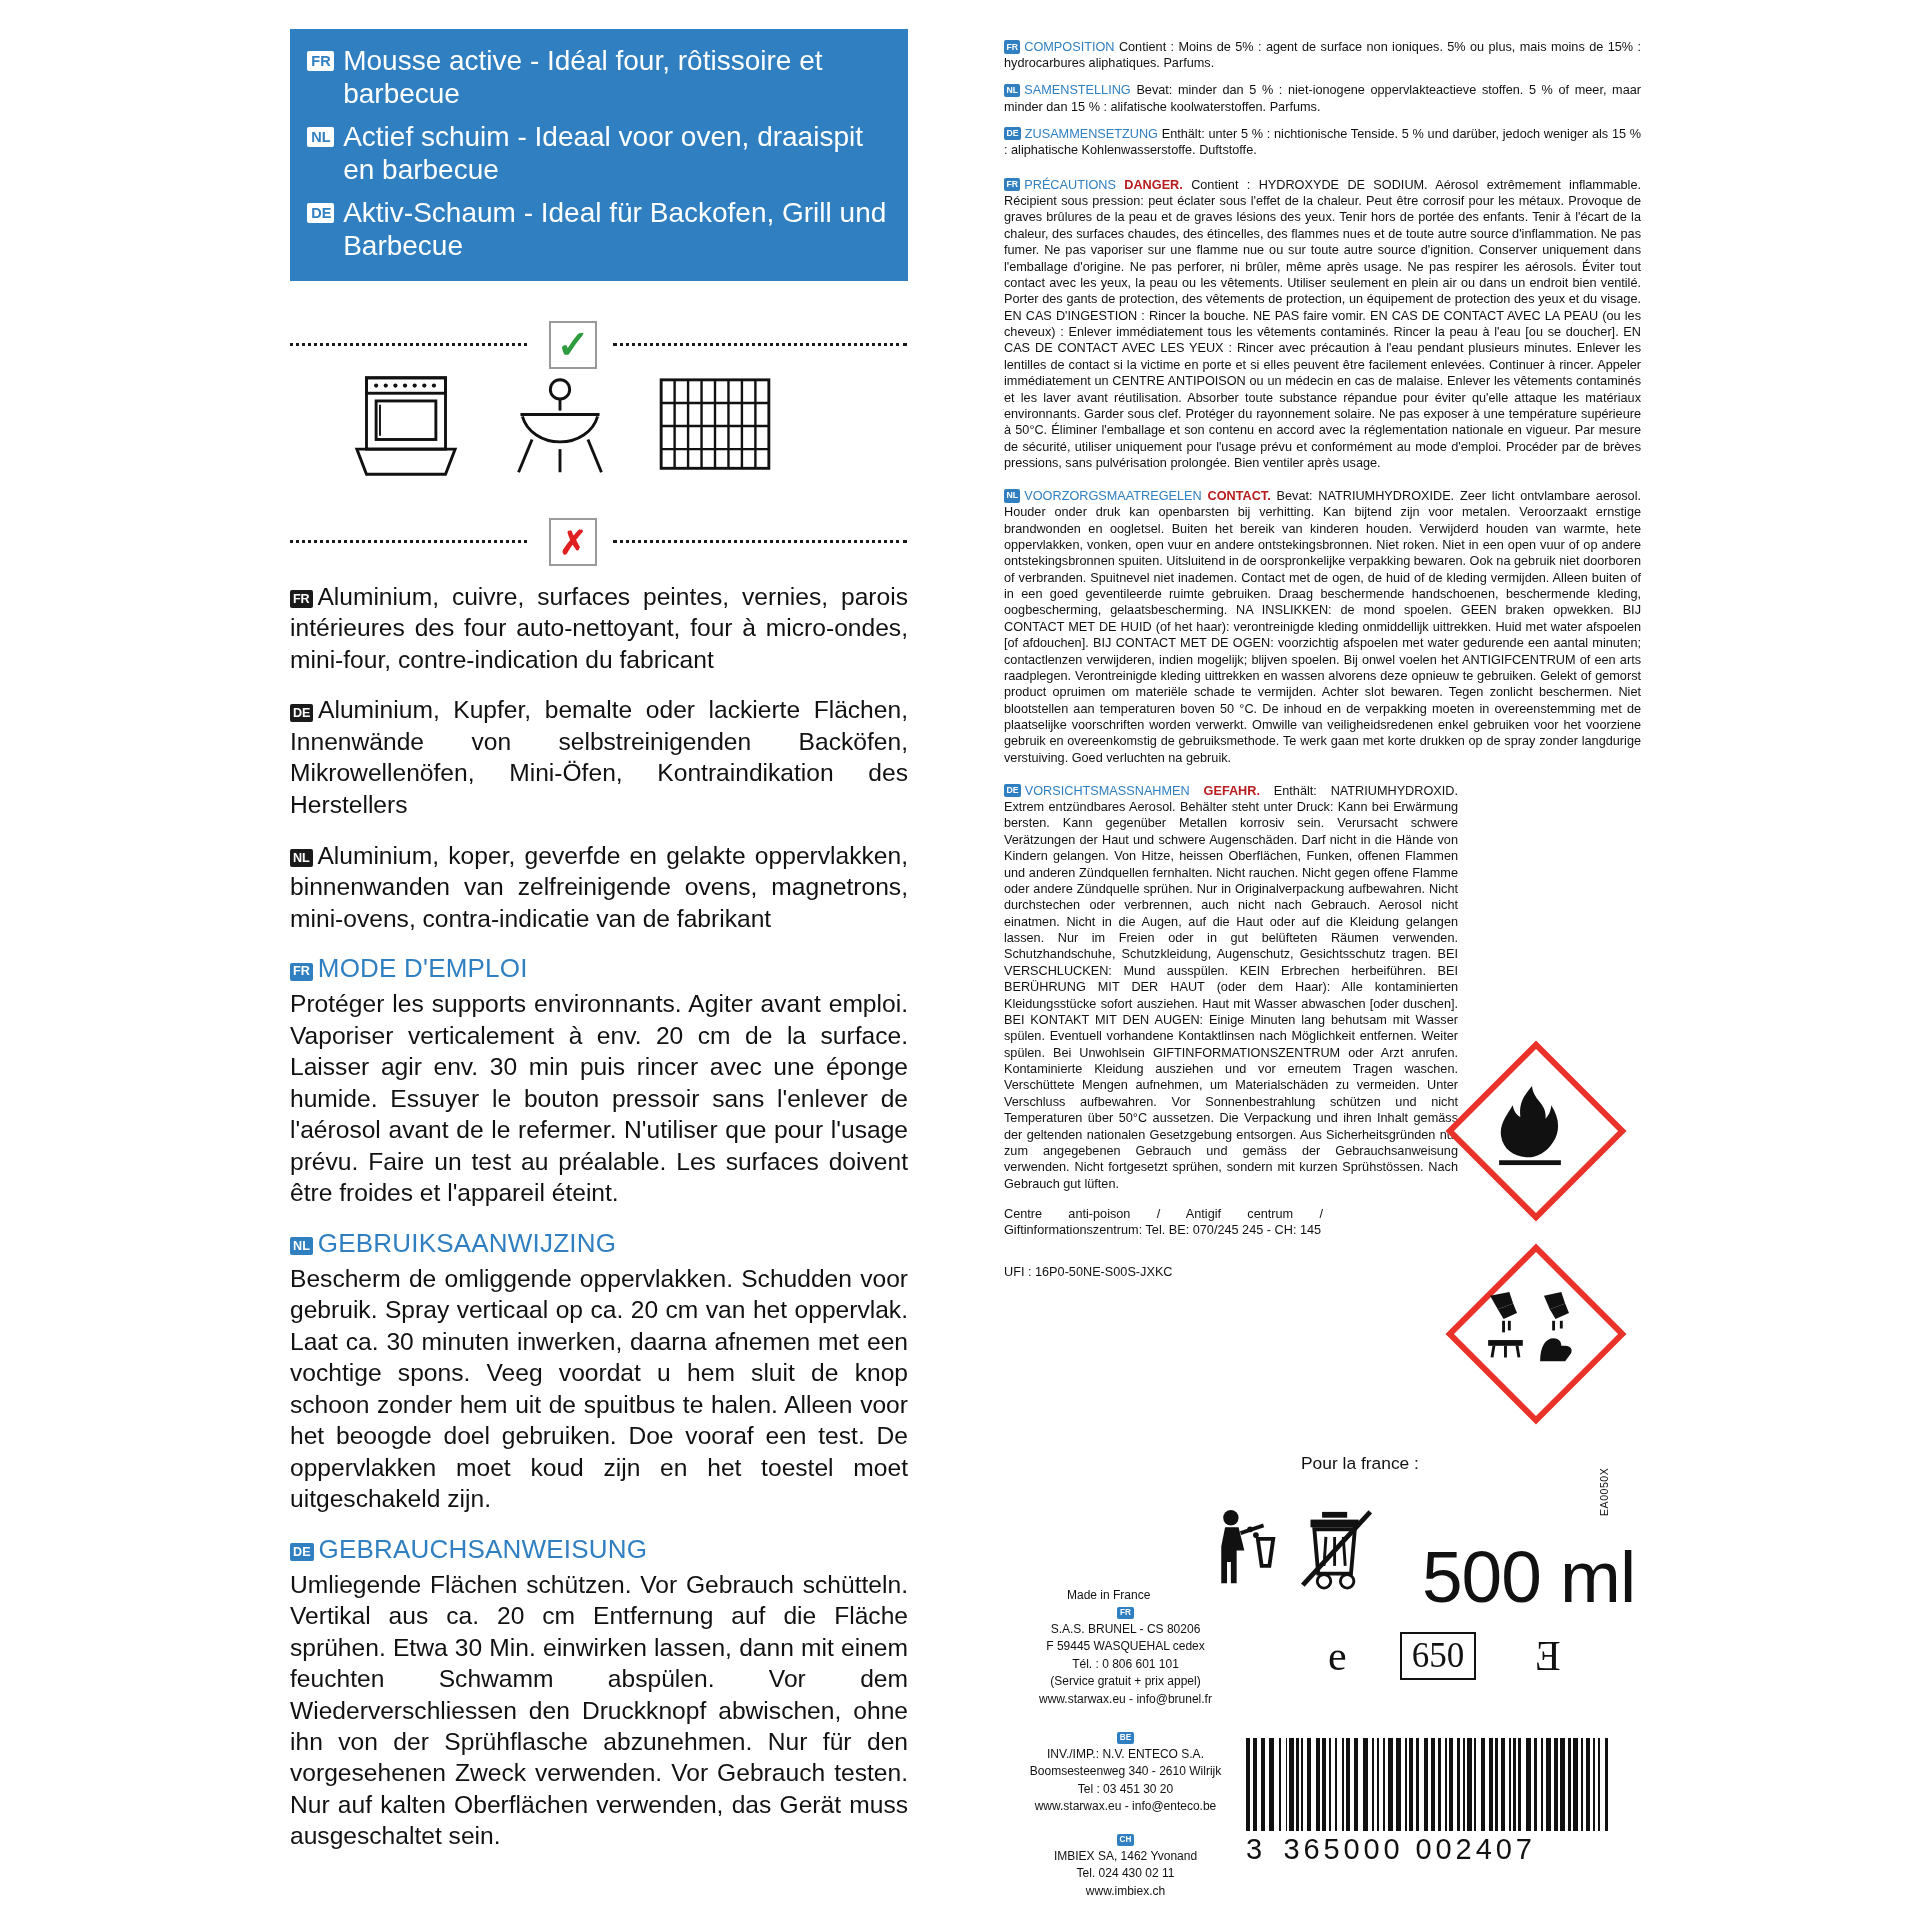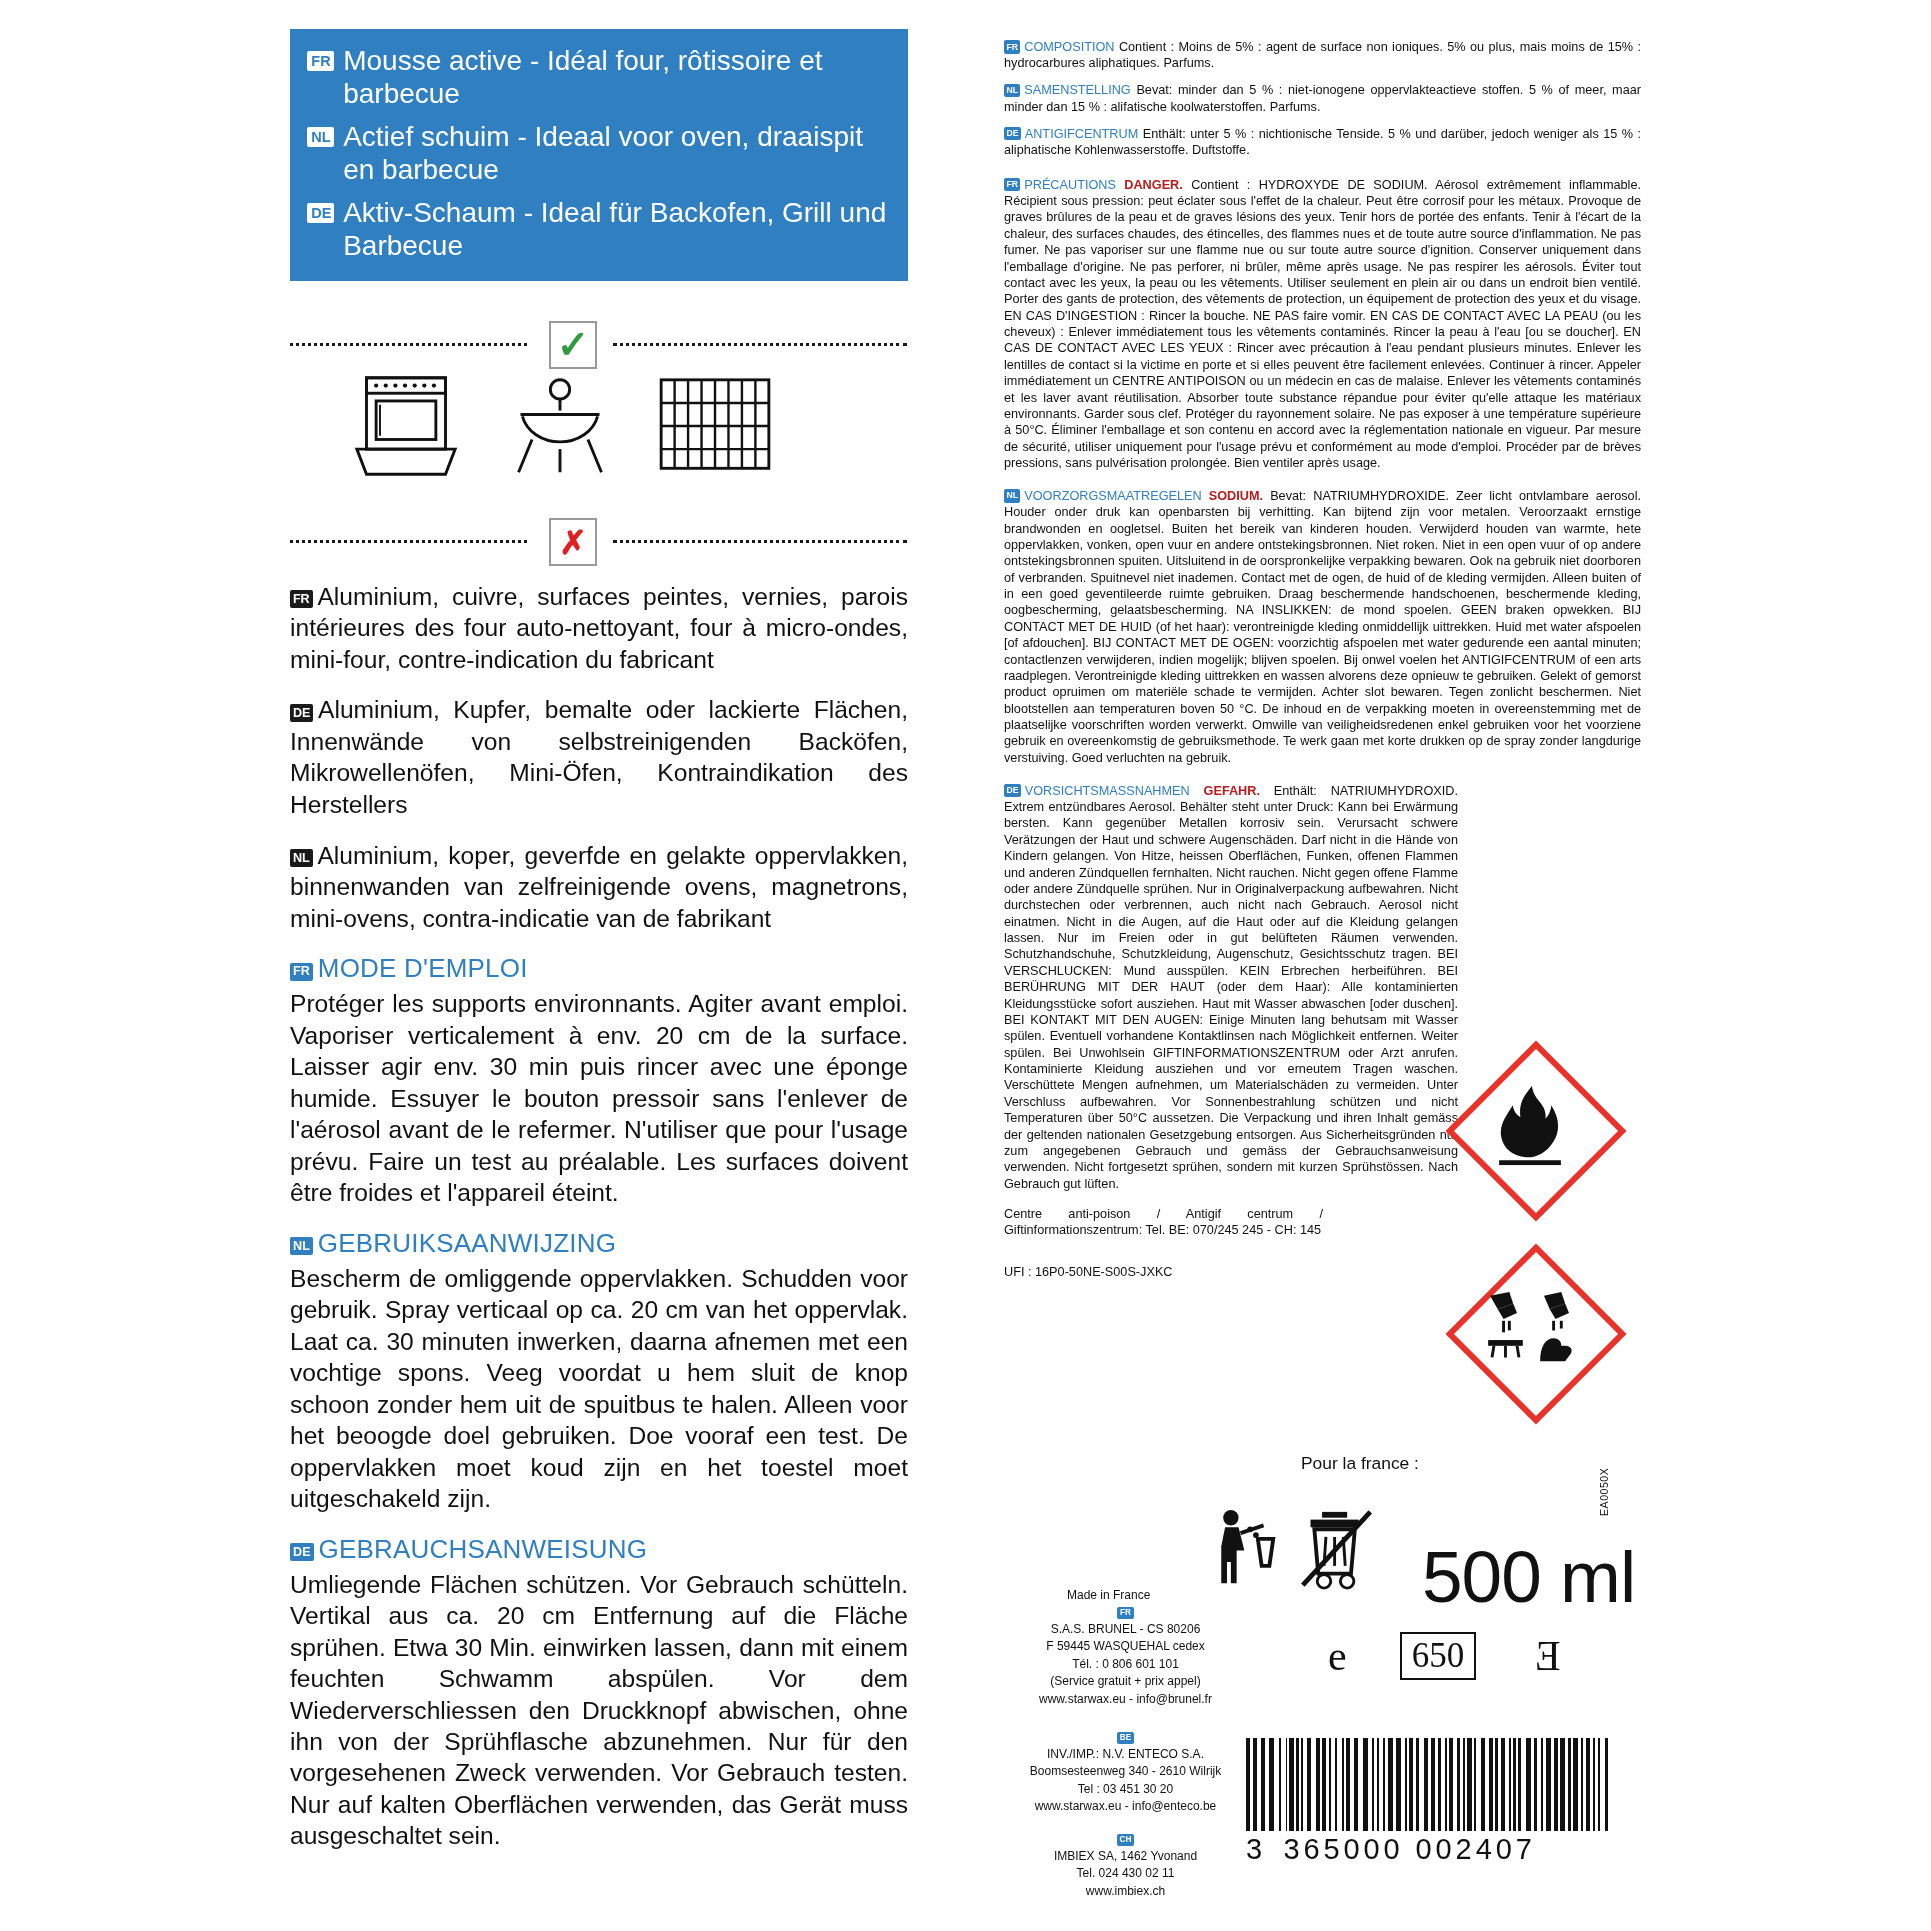--- a/index.html
+++ b/index.html
@@ -205,35 +205,35 @@
 
     <div class="r-para">
       <span class="r-tag">FR</span><span class="r-head">COMPOSITION</span>
       <span>Contient : Moins de 5% : agent de surface non ioniques. 5% ou plus, mais moins de 15% : hydrocarbures aliphatiques. Parfums.</span>
     </div>
     <div class="r-para">
       <span class="r-tag">NL</span><span class="r-head">SAMENSTELLING</span>
       <span>Bevat: minder dan 5 % : niet-ionogene oppervlakteactieve stoffen. 5 % of meer, maar minder dan 15 % : alifatische koolwaterstoffen. Parfums.</span>
     </div>
     <div class="r-para">
-      <span class="r-tag">DE</span><span class="r-head">ANTIGIFCENTRUM</span>
+      <span class="r-tag">DE</span><span class="r-head">ZUSAMMENSETZUNG</span>
       <span>Enthält: unter 5 % : nichtionische Tenside.  5 % und darüber, jedoch weniger als 15 % : aliphatische Kohlenwasserstoffe. Duftstoffe.</span>
     </div>
 
     <div style="height:7.7px;"></div>
 
     <div class="r-para">
       <span class="r-tag">FR</span><span class="r-head">PRÉCAUTIONS</span>
       <span class="r-strong">DANGER.</span>
       <span>Contient : HYDROXYDE DE SODIUM. Aérosol extrêmement inflammable. Récipient sous pression: peut éclater sous l'effet de la chaleur. Peut être corrosif pour les métaux. Provoque de graves brûlures de la peau et de graves lésions des yeux. Tenir hors de portée des enfants. Tenir à l'écart de la chaleur, des surfaces chaudes, des étincelles, des flammes nues et de toute autre source d'inflammation. Ne pas fumer. Ne pas vaporiser sur une flamme nue ou sur toute autre source d'ignition. Conserver uniquement dans l'emballage d'origine. Ne pas perforer, ni brûler, même après usage. Ne pas respirer les aérosols. Éviter tout contact avec les yeux, la peau ou les vêtements. Utiliser seulement en plein air ou dans un endroit bien ventilé. Porter des gants de protection, des vêtements de protection, un équipement de protection des yeux et du visage. EN CAS D'INGESTION : Rincer la bouche. NE PAS faire vomir. EN CAS DE CONTACT AVEC LA PEAU (ou les cheveux) : Enlever immédiatement tous les vêtements contaminés. Rincer la peau à l'eau [ou se doucher]. EN CAS DE CONTACT AVEC LES YEUX : Rincer avec précaution à l'eau pendant plusieurs minutes. Enlever les lentilles de contact si la victime en porte et si elles peuvent être facilement enlevées. Continuer à rincer. Appeler immédiatement un CENTRE ANTIPOISON ou un médecin en cas de malaise. Enlever les vêtements contaminés et les laver avant réutilisation. Absorber toute substance répandue pour éviter qu'elle attaque les matériaux environnants. Garder sous clef. Protéger du rayonnement solaire. Ne pas exposer à une température supérieure à 50°C. Éliminer l'emballage et son contenu en accord avec la réglementation nationale en vigueur. Par mesure de sécurité, utiliser uniquement pour l'usage prévu et conformément au mode d'emploi. Procéder par de brèves pressions, sans pulvérisation prolongée. Bien ventiler après usage.</span>
     </div>
     <div style="height:5.8px;"></div>
     <div class="r-para">
       <span class="r-tag">NL</span><span class="r-head">VOORZORGSMAATREGELEN</span>
-      <span class="r-strong">SODIUM.</span>
+      <span class="r-strong">CONTACT.</span>
       <span>Bevat: NATRIUMHYDROXIDE. Zeer licht ontvlambare aerosol. Houder onder druk kan openbarsten bij verhitting. Kan bijtend zijn voor metalen. Veroorzaakt ernstige brandwonden en oogletsel. Buiten het bereik van kinderen houden. Verwijderd houden van warmte, hete oppervlakken, vonken, open vuur en andere ontstekingsbronnen. Niet roken. Niet in een open vuur of op andere ontstekingsbronnen spuiten. Uitsluitend in de oorspronkelijke verpakking bewaren. Ook na gebruik niet doorboren of verbranden. Spuitnevel niet inademen. Contact met de ogen, de huid of de kleding vermijden. Alleen buiten of in een goed geventileerde ruimte gebruiken. Draag beschermende handschoenen, beschermende kleding, oogbescherming, gelaatsbescherming. NA INSLIKKEN: de mond spoelen. GEEN braken opwekken. BIJ CONTACT MET DE HUID (of het haar): verontreinigde kleding onmiddellijk uittrekken. Huid met water afspoelen [of afdouchen]. BIJ CONTACT MET DE OGEN: voorzichtig afspoelen met water gedurende een aantal minuten; contactlenzen verwijderen, indien mogelijk; blijven spoelen. Bij onwel voelen het ANTIGIFCENTRUM of een arts raadplegen. Verontreinigde kleding uittrekken en wassen alvorens deze opnieuw te gebruiken. Gelekt of gemorst product opruimen om materiële schade te vermijden. Achter slot bewaren. Tegen zonlicht beschermen. Niet blootstellen aan temperaturen boven 50 °C. De inhoud en de verpakking moeten in overeenstemming met de plaatselijke voorschriften worden verwerkt.   Omwille van veiligheidsredenen enkel gebruiken voor het voorziene gebruik en overeenkomstig de gebruiksmethode. Te werk gaan met korte drukken op de spray zonder langdurige verstuiving. Goed verluchten na gebruik.</span>
     </div>
     <div style="height:5.8px;"></div>
     <div class="r-para" style="width:454px;">
       <span class="r-tag">DE</span><span class="r-head">VORSICHTSMASSNAHMEN</span>
       <span class="r-strong">GEFAHR.</span>
       <span>Enthält: NATRIUMHYDROXID. Extrem entzündbares Aerosol. Behälter steht unter Druck: Kann bei Erwärmung bersten. Kann gegenüber Metallen korrosiv sein. Verursacht schwere Verätzungen der Haut und schwere Augenschäden. Darf nicht in die Hände von Kindern gelangen. Von Hitze, heissen Oberflächen, Funken, offenen Flammen und anderen Zündquellen fernhalten. Nicht rauchen. Nicht gegen offene Flamme oder andere Zündquelle sprühen. Nur in Originalverpackung aufbewahren. Nicht durchstechen oder verbrennen, auch nicht nach Gebrauch. Aerosol nicht einatmen. Nicht in die Augen, auf die Haut oder auf die Kleidung gelangen lassen. Nur im Freien oder in gut belüfteten Räumen verwenden. Schutzhandschuhe, Schutzkleidung, Augenschutz, Gesichtsschutz tragen.  BEI VERSCHLUCKEN: Mund ausspülen. KEIN Erbrechen herbeiführen. BEI BERÜHRUNG MIT DER HAUT (oder dem Haar): Alle kontaminierten Kleidungsstücke sofort ausziehen. Haut mit Wasser abwaschen [oder duschen]. BEI KONTAKT MIT DEN AUGEN: Einige Minuten lang behutsam mit Wasser spülen. Eventuell vorhandene Kontaktlinsen nach Möglichkeit entfernen. Weiter spülen. Bei Unwohlsein GIFTINFORMATIONSZENTRUM oder Arzt anrufen. Kontaminierte Kleidung ausziehen und vor erneutem Tragen waschen.  Verschüttete Mengen aufnehmen, um Materialschäden zu vermeiden. Unter Verschluss aufbewahren. Vor Sonnenbestrahlung schützen und nicht Temperaturen über 50°C aussetzen. Die Verpackung und ihren Inhalt gemäss der geltenden nationalen Gesetzgebung entsorgen. Aus Sicherheitsgründen nur zum angegebenen Gebrauch und gemäss der Gebrauchsanweisung verwenden.  Nicht fortgesetzt sprühen, sondern mit kurzen Sprühstössen. Nach Gebrauch gut lüften.</span>
     </div>
 
     <div class="r-para" style="width:319px;margin-top:14px;">Centre anti-poison / Antigif centrum / Giftinformationszentrum: Tel. BE: 070/245 245 - CH: 145</div>

